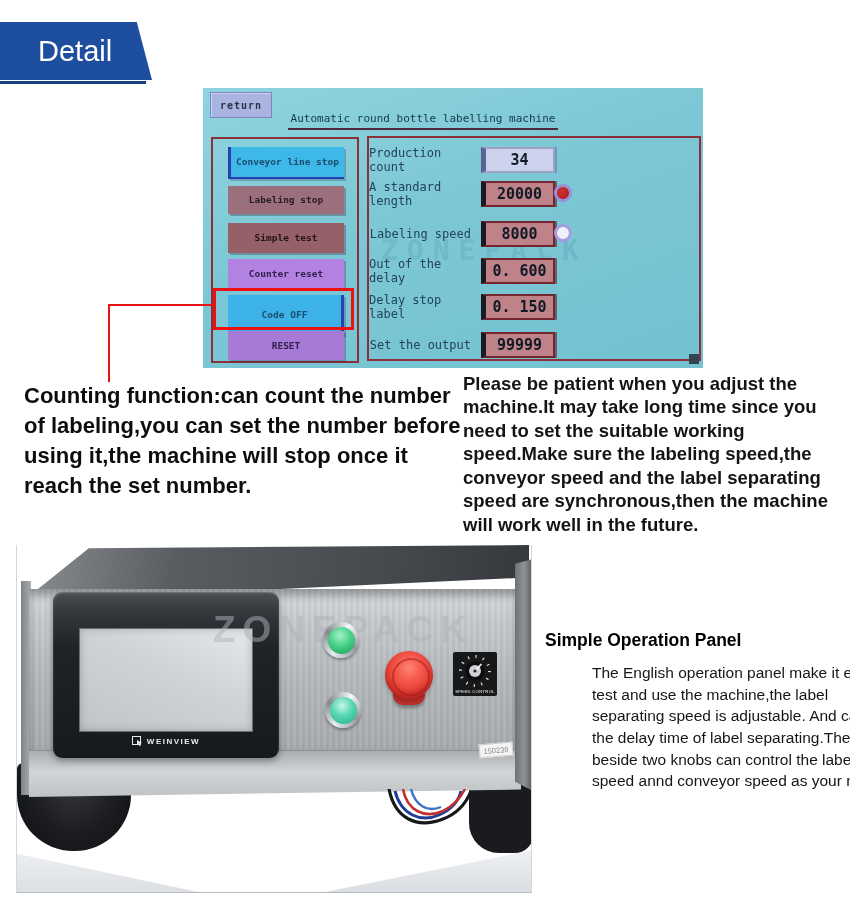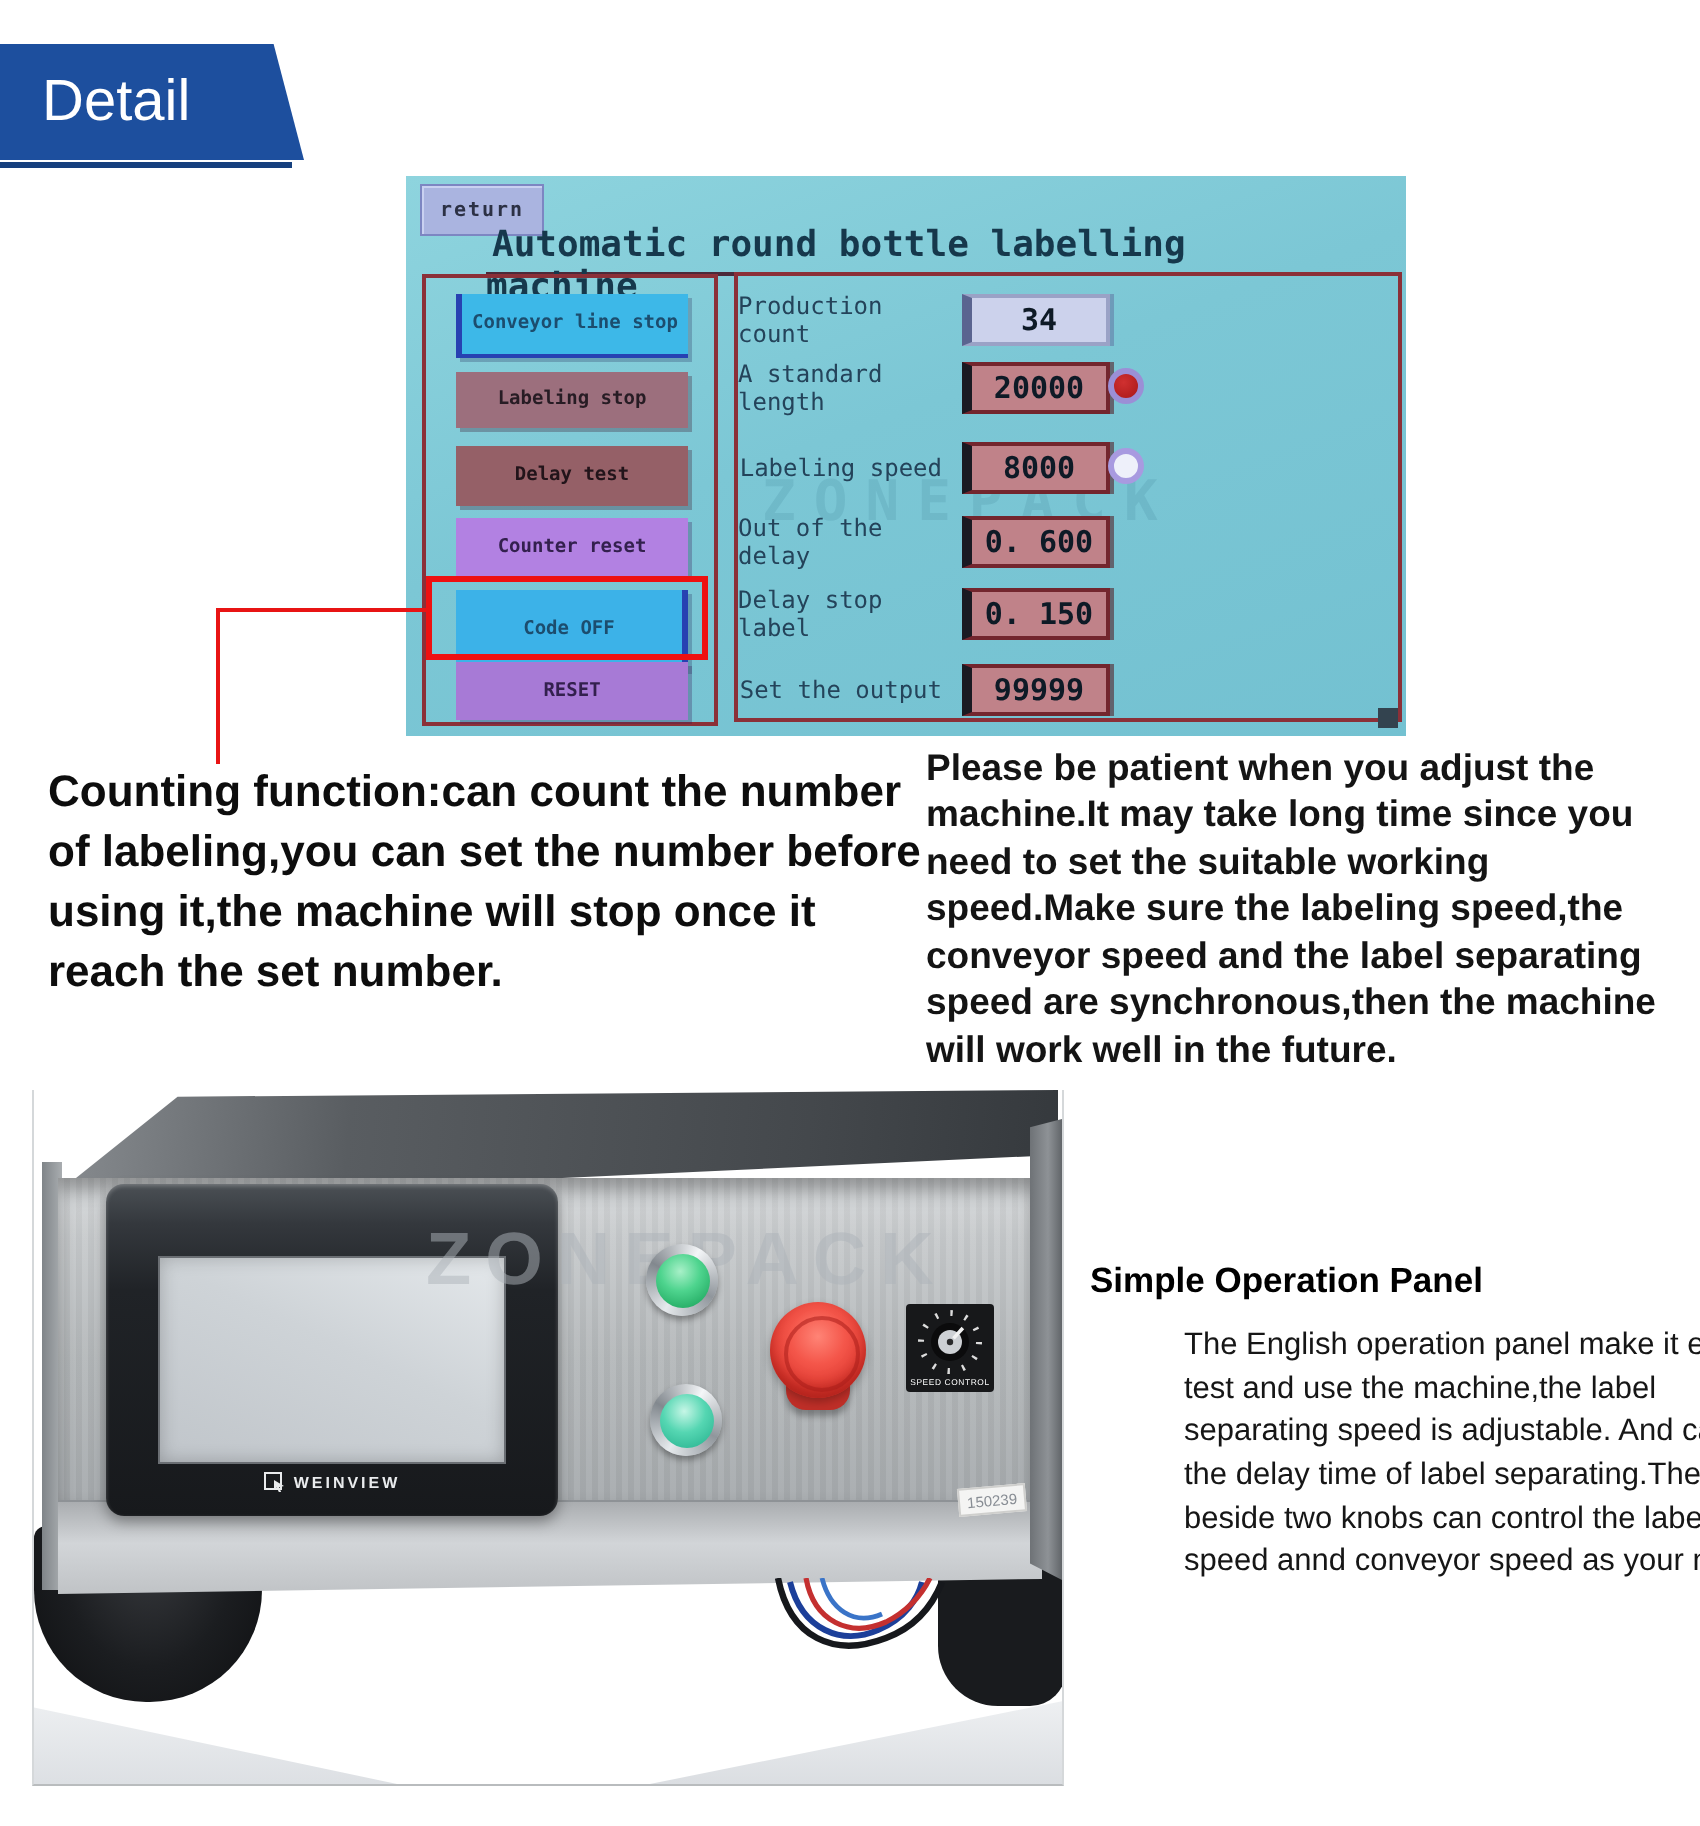--- a/index.html
+++ b/index.html
@@ -3,35 +3,35 @@
 <meta charset="utf-8">
 <style>
   * { margin:0; padding:0; box-sizing:border-box; }
   html,body { background:#ffffff; }
   .page { position:relative; width:850px; height:913px; background:#ffffff; overflow:hidden;
           font-family:"Liberation Sans", sans-serif; }
 
   
   .banner { position:absolute; left:0; top:22px; width:152px; height:58px; background:#1d4f9e;
             clip-path:polygon(0 0,90% 0,100% 100%,0 100%); color:#fff; font-size:29px;
-            display:flex; align-items:center; padding-left:21px; }
+            display:flex; align-items:center; padding-left:38px; }
   .banner-underline { position:absolute; left:0; top:81px; width:146px; height:3px; background:#16407e; }
 
   
   .hmi { position:absolute; left:203px; top:88px; width:500px; height:280px;
          background:linear-gradient(160deg,#8ed4de 0%,#7cc7d5 45%,#73c1d1 100%);
          font-family:"DejaVu Sans Mono", monospace; }
   .hmi-wm { position:absolute; left:178px; top:146px; font-size:28px; font-weight:bold;
             letter-spacing:9px; color:rgba(60,130,148,0.18); pointer-events:none; }
   .hmi-return { position:absolute; left:7px; top:4px; width:62px; height:26px; background:#aab4e0;
                 border:1px solid #7d86c2; box-shadow:inset 1px 1px 0 #c9d1f1; color:#2c3145;
                 font-size:10px; font-weight:bold; letter-spacing:1px;
                 display:flex; align-items:center; justify-content:center; }
-  .hmi-title { position:absolute; left:40px; top:24px; width:360px; 
-               color:#16384c; font-size:18px; font-weight:bold; }
+  .hmi-title { position:absolute; left:40px; top:24px; width:360px; text-align:center;
+               color:#16384c; font-size:11px; font-weight:normal; }
   .hmi-title span { border-bottom:2px solid #4c2a3a; padding:0 3px 3px; }
   .grp { position:absolute; border:2px solid #8b3038; }
   .grp-left  { left:8px;  top:49px; width:148px; height:226px; }
   .grp-right { left:164px; top:48px; width:334px; height:225px; }
 
   .hbtn { position:absolute; left:25px; width:116px; display:flex; align-items:center;
           justify-content:center; text-align:center; font-size:9.5px; font-weight:bold;
           line-height:1.25; cursor:default; }
   .b0 { top:59px;  height:32px; background:#3db8e8; color:#1c4d6e;
         border-left:3px solid #2741b2; border-bottom:2px solid #2741b2;
@@ -154,21 +154,21 @@
 
     <div class="hmi-title">
       <span>Automatic round bottle labelling machine</span>
     </div>
 
     <div class="grp grp-left"></div>
     <div class="grp grp-right"></div>
 
     <div class="hbtn b0">Conveyor line stop</div>
     <div class="hbtn b1">Labeling stop</div>
-    <div class="hbtn b2">Delay test</div>
+    <div class="hbtn b2">Simple test</div>
     <div class="hbtn b3">Counter reset</div>
     <div class="hbtn b4">Code OFF</div>
     <div class="hbtn b5">RESET</div>
 
     <div class="callout"></div>
 
     <div class="frow f0">
       <div class="flabel">Production count</div>
       <div class="fbox lav">34</div>
     </div>

